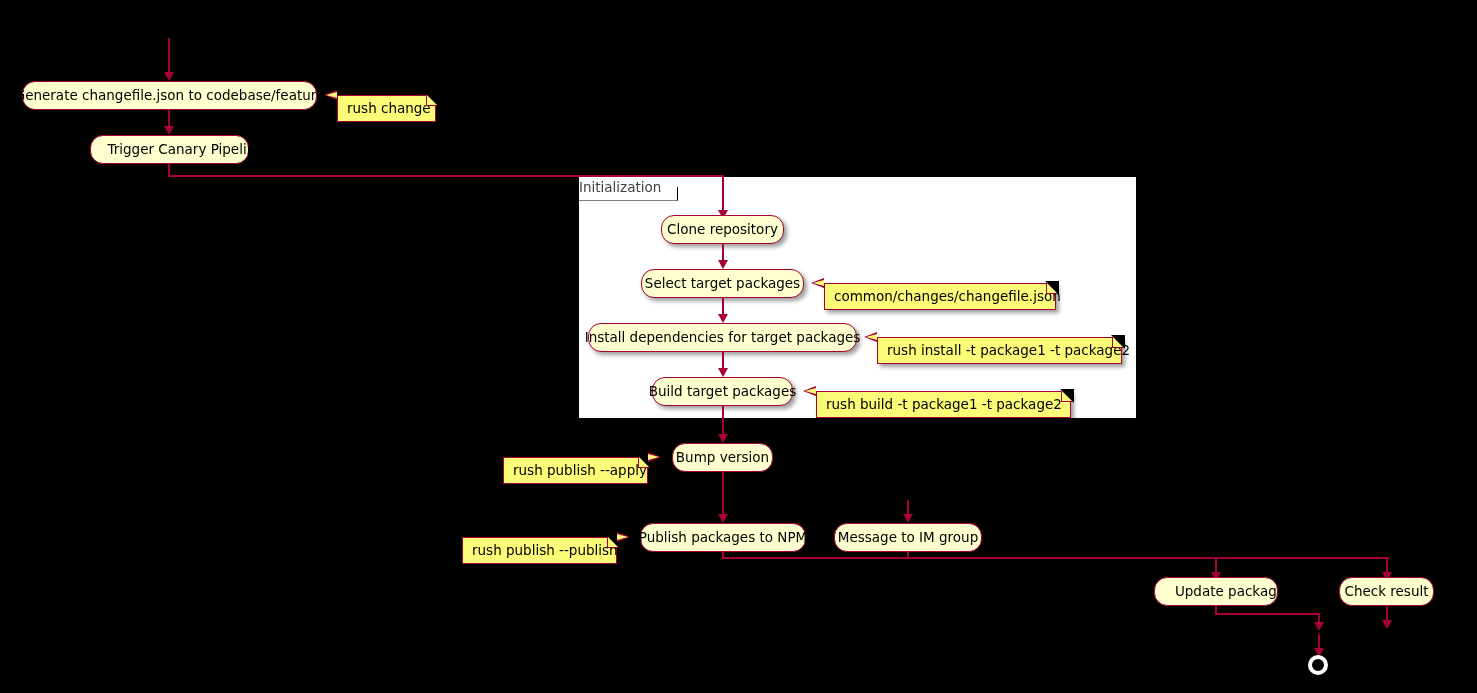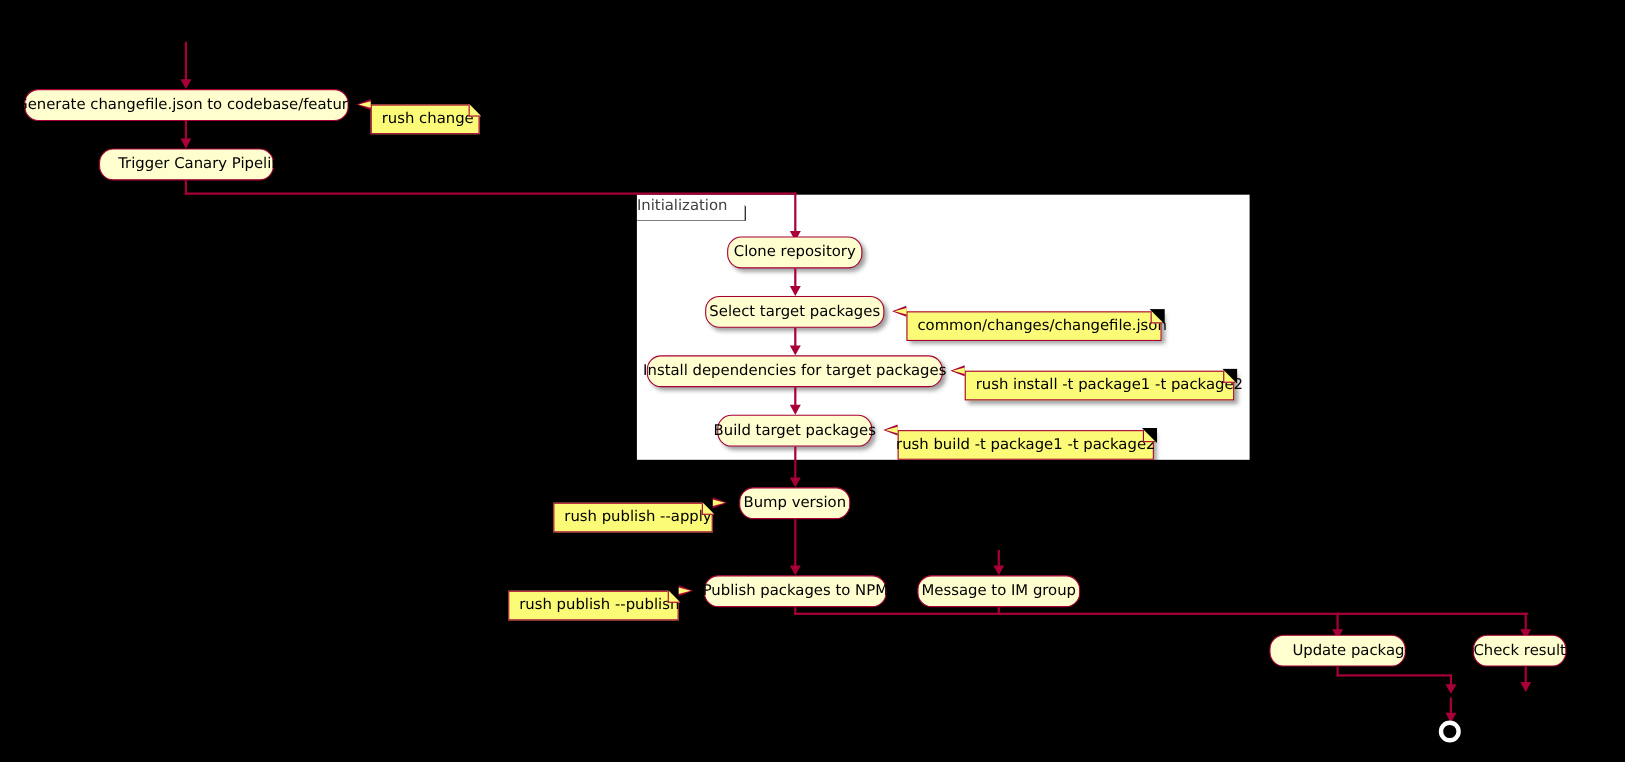--- a/index.html
+++ b/index.html
@@ -192,21 +192,21 @@
     <span>rush install -t package1 -t package2</span>
     <span class="fold"></span>
   </div>
   <div class="tail tail-left" style="left:864px; top:332px;"></div>
 
   <div class="vline" style="left:722px; top:352px; height:19px;"></div>
   <div class="arrowhead" style="left:718px; top:368px;"></div>
 
   <div class="activity" style="left:652px; top:377px; width:141px; height:29px;">Build target packages</div>
 
-  <div class="note" style="left:816px; top:378px; width:233px; height:27px;justify-content:center;">
+  <div class="note" style="left:816px; top:378px; width:255px; height:27px;">
     <span>rush build -t package1 -t package2</span>
     <span class="fold"></span>
   </div>
   <div class="tail tail-left" style="left:803px; top:386px;"></div>
 
   <div class="vline" style="left:722px; top:406px; height:31px;"></div>
   <div class="arrowhead" style="left:718px; top:434px;"></div>
 
   <div class="activity" style="left:672px; top:443px; width:101px; height:29px;">Bump version</div>
 
@@ -237,21 +237,21 @@
   <div class="hline" style="left:722px; top:557px; width:667px;"></div>
 
   <div class="vline" style="left:1215px; top:557px; height:18px;"></div>
   <div class="arrowhead" style="left:1211px; top:572px;"></div>
 
   <div class="vline" style="left:1386px; top:557px; height:18px;"></div>
   <div class="arrowhead" style="left:1382px; top:572px;"></div>
 
   <div class="activity" style="left:1154px; top:577px; width:124px; height:29px;padding-left:35px;">Update packages</div>
 
-  <div class="activity" style="left:1339px; top:577px; width:85px; height:29px;">Check result</div>
+  <div class="activity" style="left:1339px; top:577px; width:95px; height:29px;">Check result</div>
 
   <div class="vline" style="left:1215px; top:606px; height:9px;"></div>
   <div class="hline" style="left:1215px; top:613px; width:105px;"></div>
   <div class="vline" style="left:1318px; top:613px; height:13px;"></div>
   <div class="arrowhead" style="left:1314px; top:622px;"></div>
 
   <div class="vline" style="left:1318px; top:634px; height:18px;"></div>
   <div class="arrowhead" style="left:1314px; top:648px;"></div>
 
   <div class="vline" style="left:1386px; top:606px; height:17px;"></div>

